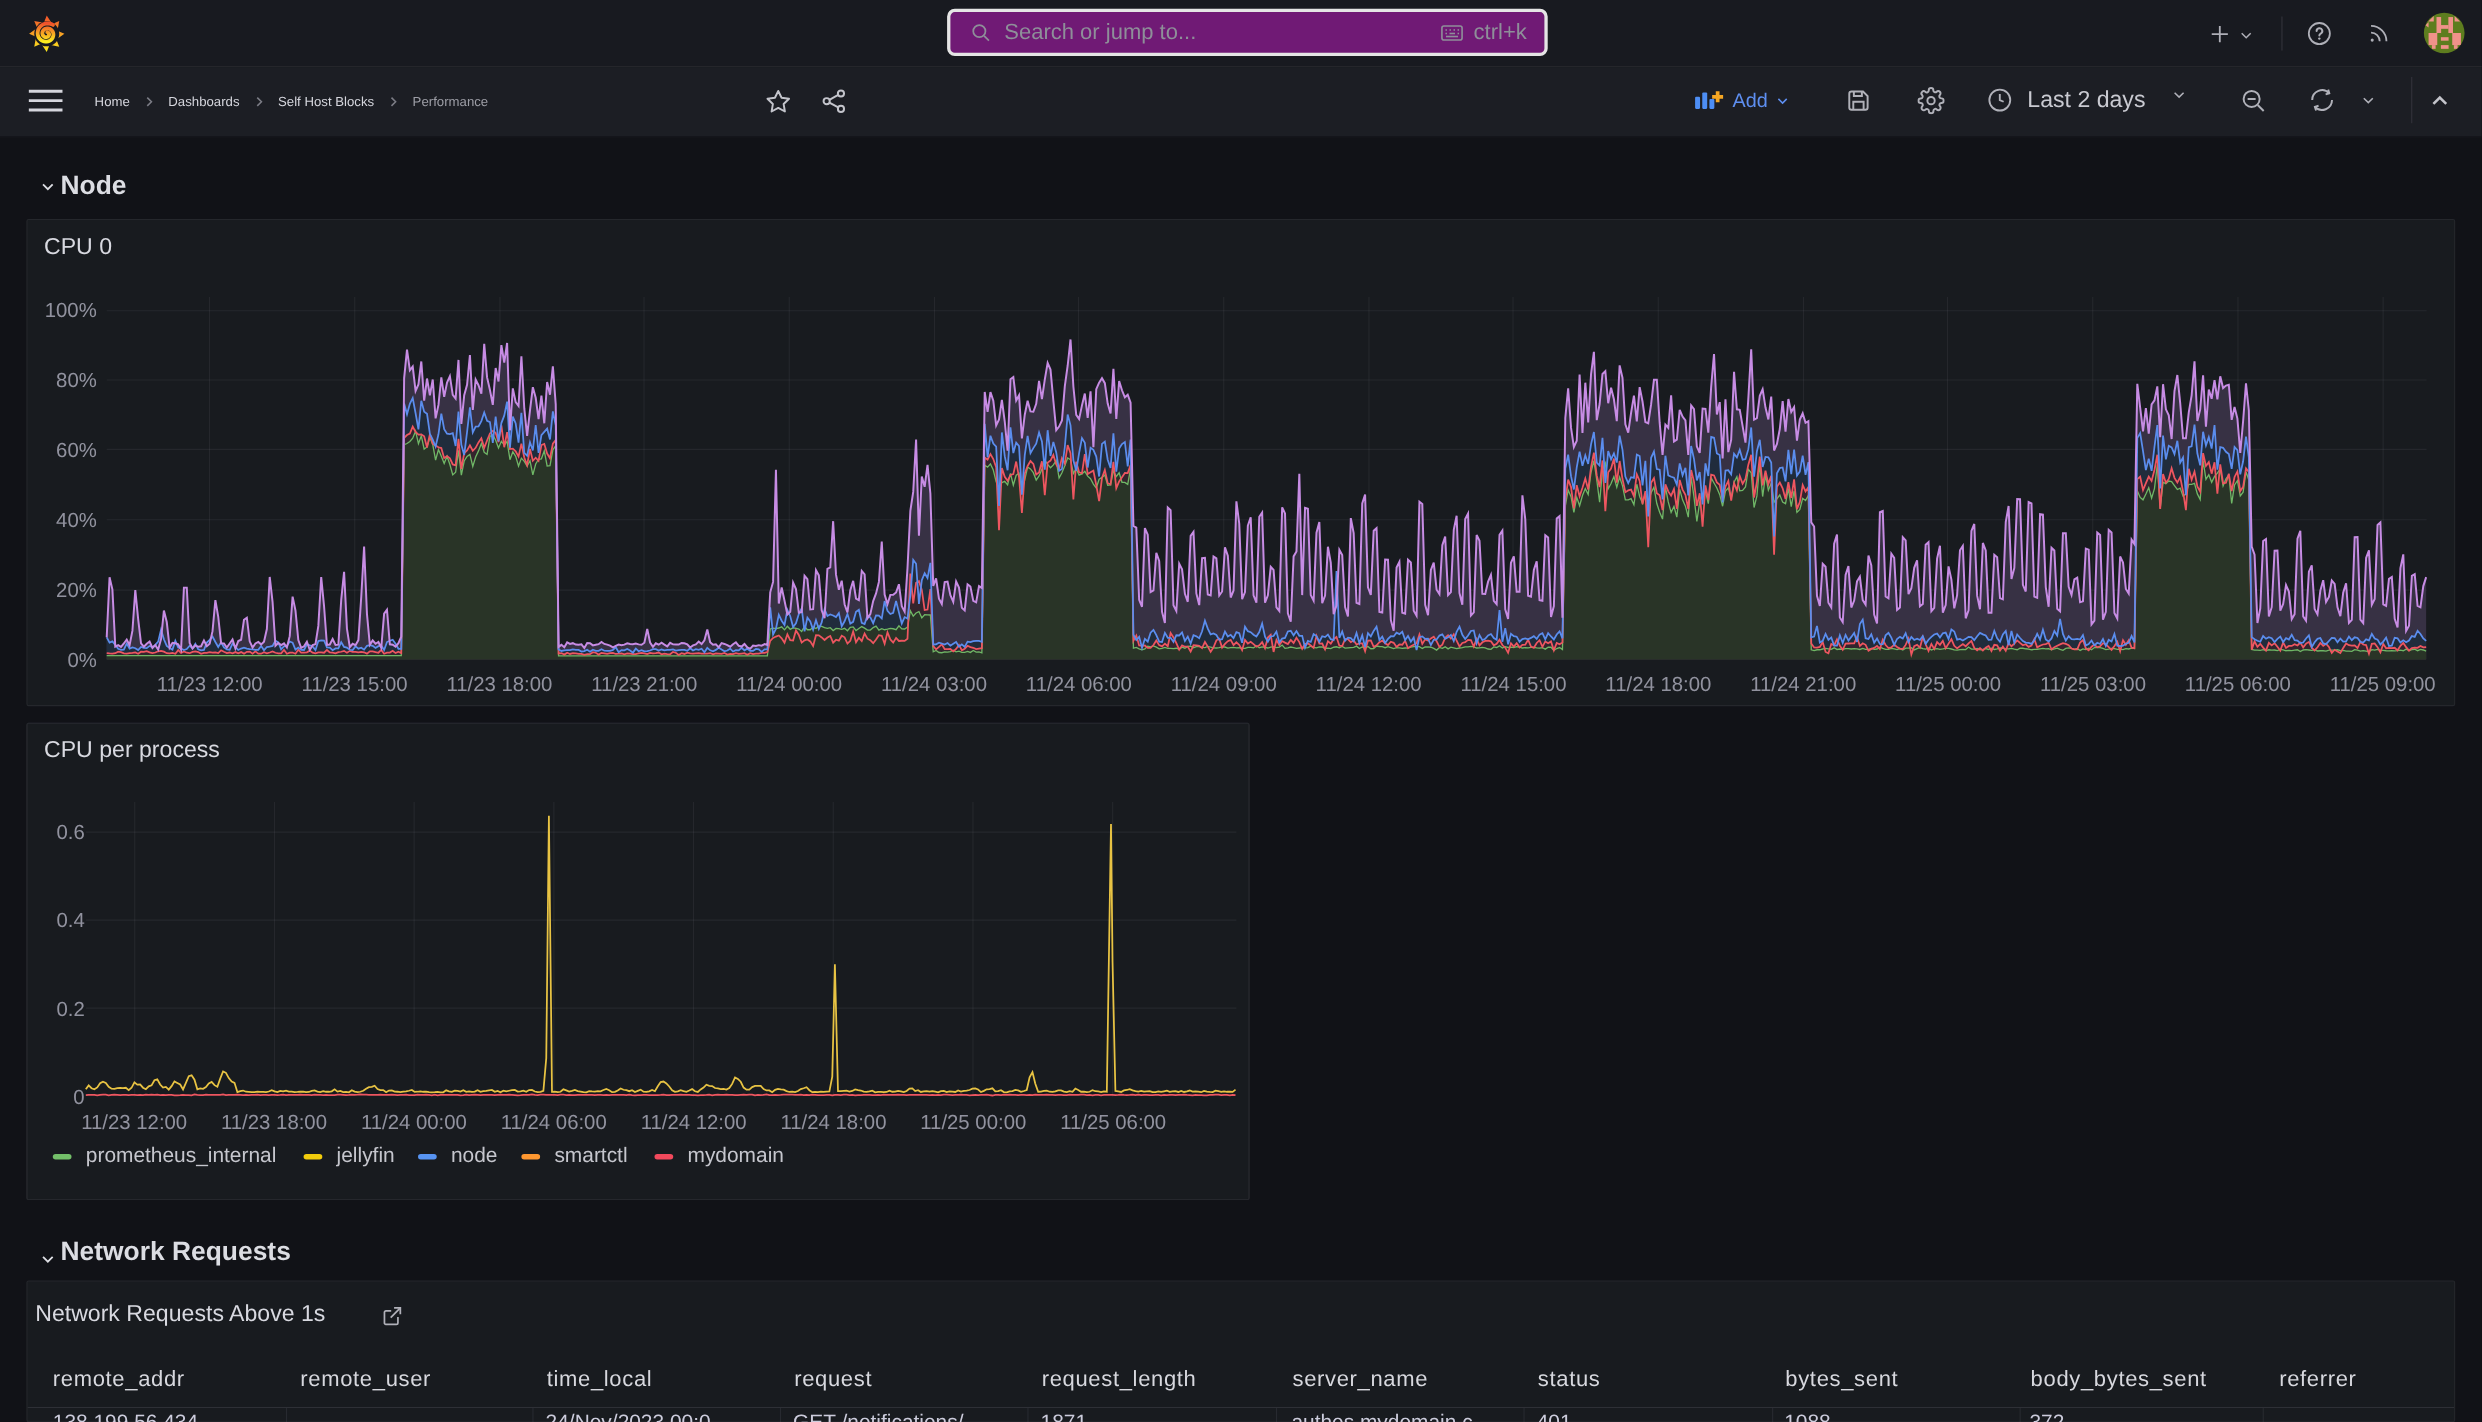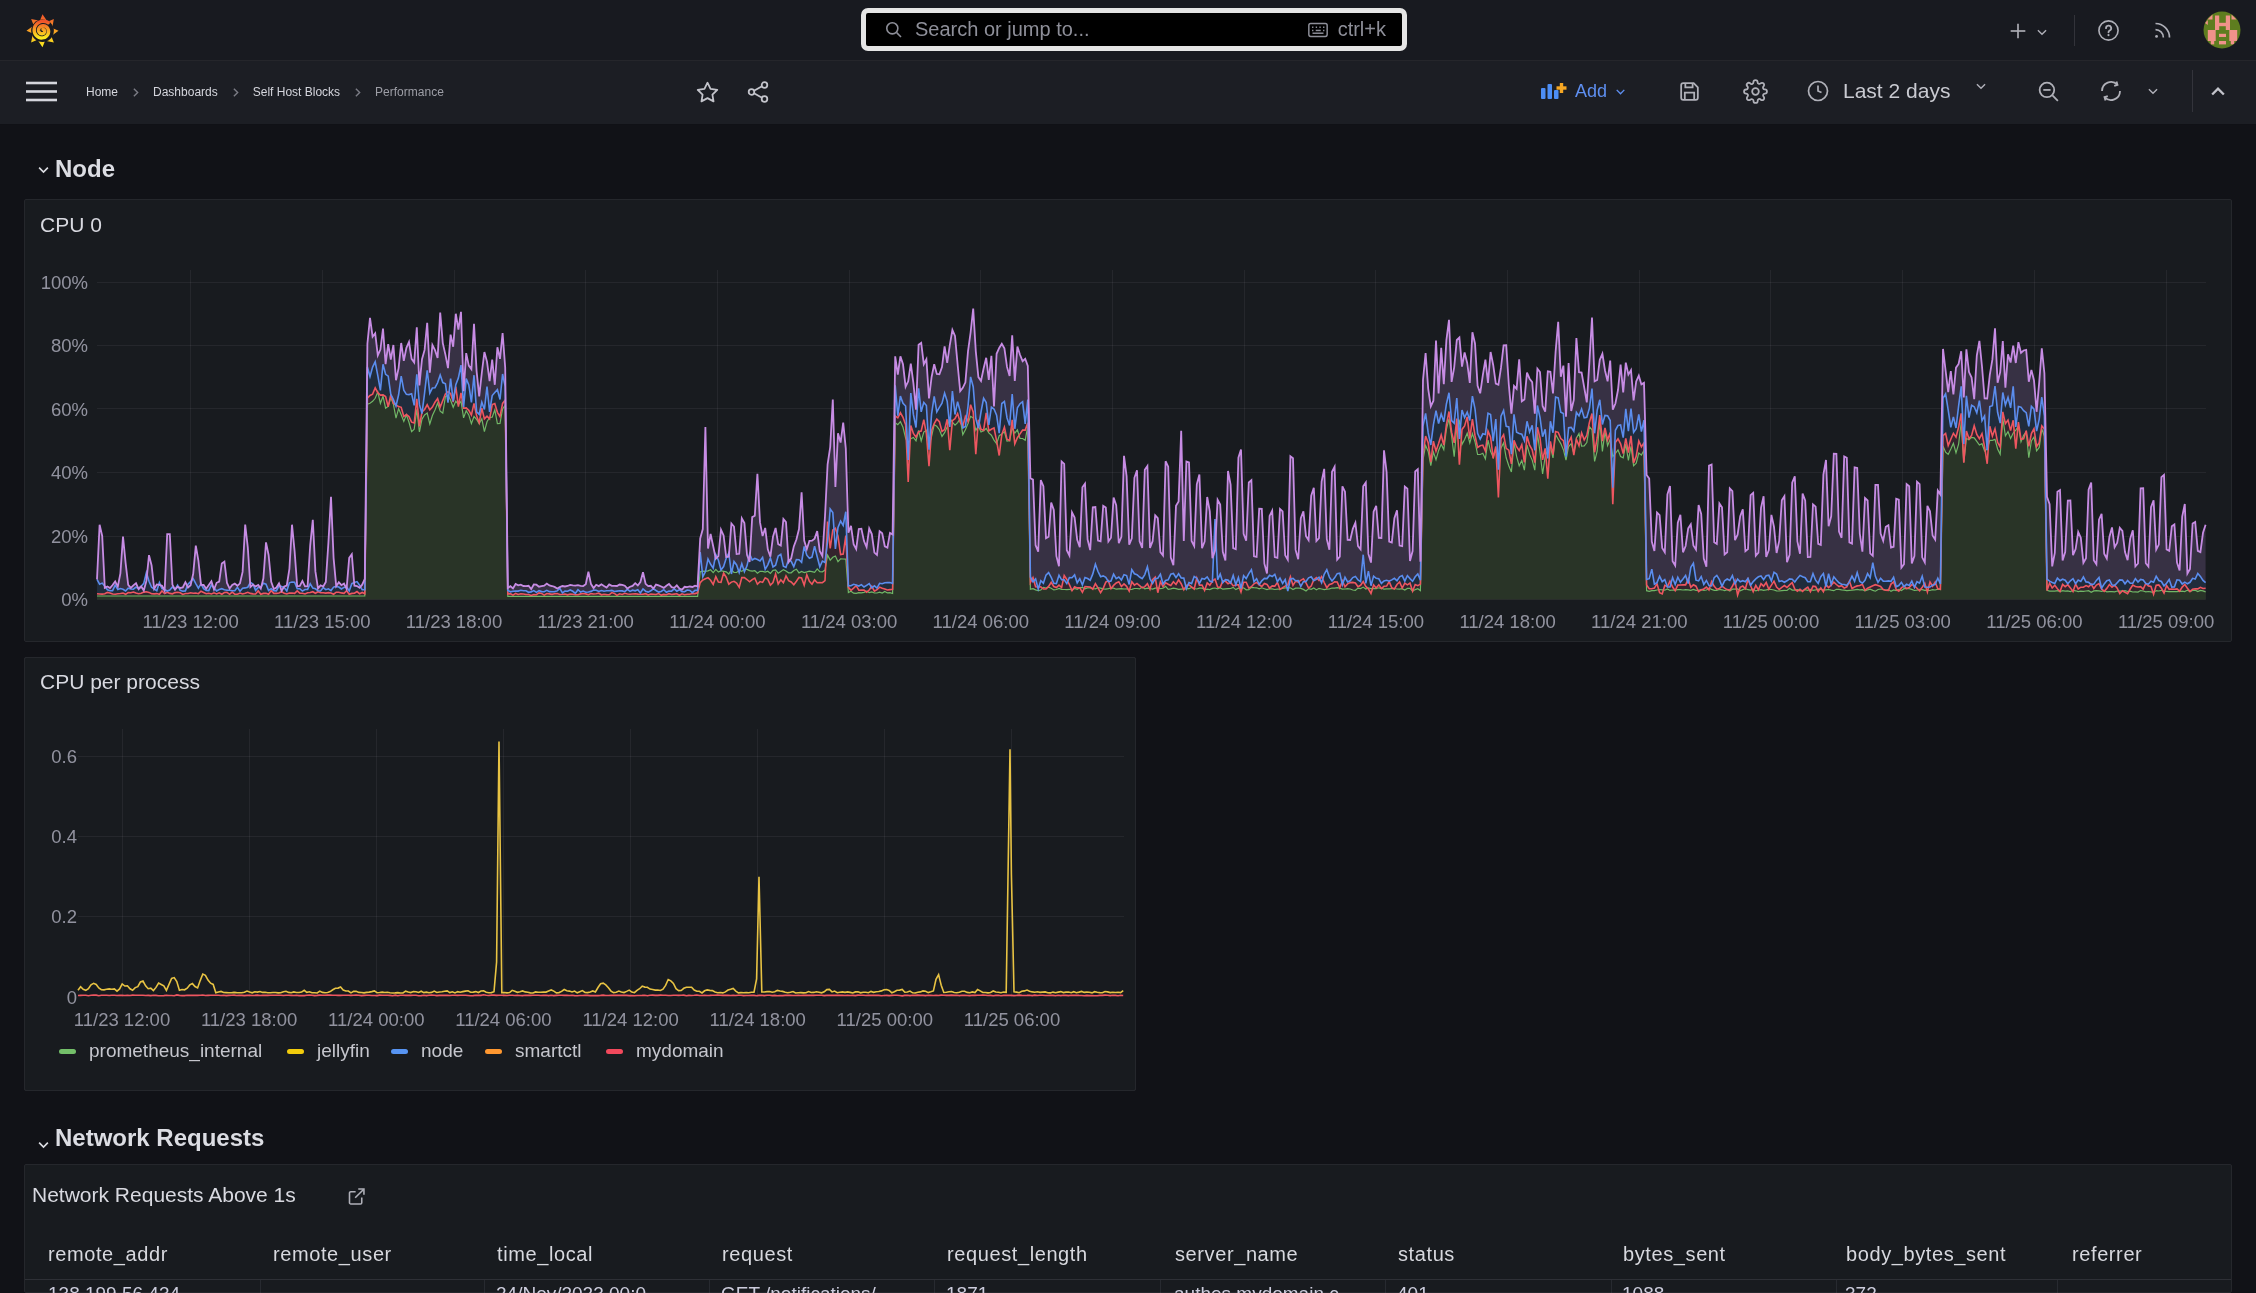--- a/index.html
+++ b/index.html
@@ -1,20 +1,20 @@
 <!DOCTYPE html>
 <html><head>
 <meta charset="utf-8">
 <style>
 * { margin:0; padding:0; box-sizing:border-box; -webkit-font-smoothing:antialiased; }
 html,body { width:2256px; height:1293px; background:#111217; font-family:"Liberation Sans",sans-serif; overflow:hidden; }
 .abs { position:absolute; }
 #topbar { position:absolute; left:0; top:0; width:2256px; height:61px; background:#181a20; border-bottom:1px solid #25262b; }
 #toolbar { position:absolute; left:0; top:61px; width:2256px; height:64px; background:#1c1e24; border-bottom:1px solid #101116; }
-#searchbox { position:absolute; left:861px; top:8px; width:546px; height:43px; background:#000000; border:5px solid #e5e5e5; border-radius:7px; display:flex; align-items:center; color:#8e8f99; font-size:20px; }
+#searchbox { position:absolute; left:861px; top:8px; width:546px; height:43px; background:#701a75; border:3px solid #e5e5e5; border-radius:7px; display:flex; align-items:center; color:#8e8f99; font-size:20px; }
 .ico { color:#9d9ea7; }
 .crumb { color:#d5d6dd; font-size:12px; }
 .crumb.dim { color:#9d9ea6; }
 .csep { color:#7b7c85; margin:0 11px; }
 #nodehdr { position:absolute; left:36px; top:155px; color:#dcdde3; font-size:24px; font-weight:600; display:flex; align-items:center; }
 #nethdr { position:absolute; left:36px; top:1124px; color:#dcdde3; font-size:24px; font-weight:600; display:flex; align-items:flex-end; }
 .panel { position:absolute; background:#181b1f; border:1px solid #25272c; border-radius:2px; }
 .ptitle { position:absolute; color:#d8d9e0; font-size:21px; font-weight:500; }
 svg text.xl { font-family:"Liberation Sans",sans-serif; font-size:18.5px; fill:rgba(204,204,220,0.68); }
 svg line.g { stroke:rgba(204,204,220,0.075); stroke-width:1; }
@@ -284,21 +284,21 @@
     <text x="1012.0" y="1026" class="xl" text-anchor="middle">11/25 06:00</text>
     <text x="77" y="762.8" class="xl" text-anchor="end">0.6</text>
     <text x="77" y="843.0" class="xl" text-anchor="end">0.4</text>
     <text x="77" y="923.3" class="xl" text-anchor="end">0.2</text>
     <text x="77" y="1003.5" class="xl" text-anchor="end">0</text>
 </svg>
 
 <div class="abs" style="left:24px;top:657px;width:1112px;height:434px;border:1px solid #25272c;border-radius:2px"></div>
 <div class="ptitle" style="left:40px;top:670px">CPU per process</div>
 
-<div class="abs" style="left:59px;top:1040px;display:flex;align-items:center;font-size:19px;color:#c5c6cd">
+<div class="abs" style="left:48px;top:1040px;display:flex;align-items:center;font-size:19px;color:#c5c6cd">
   <span style="width:17px;height:5px;border-radius:3px;background:#73BF69;margin-right:13px"></span>
     <span style="width:180px">prometheus_internal</span>
   <span style="width:17px;height:5px;border-radius:3px;background:#f2cc0c;margin-left:18px;margin-right:13px"></span>
     <span style="width:56px">jellyfin</span>
   <span style="width:17px;height:5px;border-radius:3px;background:#5794F2;margin-left:18px;margin-right:13px"></span>
     <span style="width:46px">node</span>
   <span style="width:17px;height:5px;border-radius:3px;background:#FF9830;margin-left:18px;margin-right:13px"></span>
     <span style="width:73px">smartctl</span>
   <span style="width:17px;height:5px;border-radius:3px;background:#F2495C;margin-left:18px;margin-right:13px"></span>
     <span>mydomain</span>

